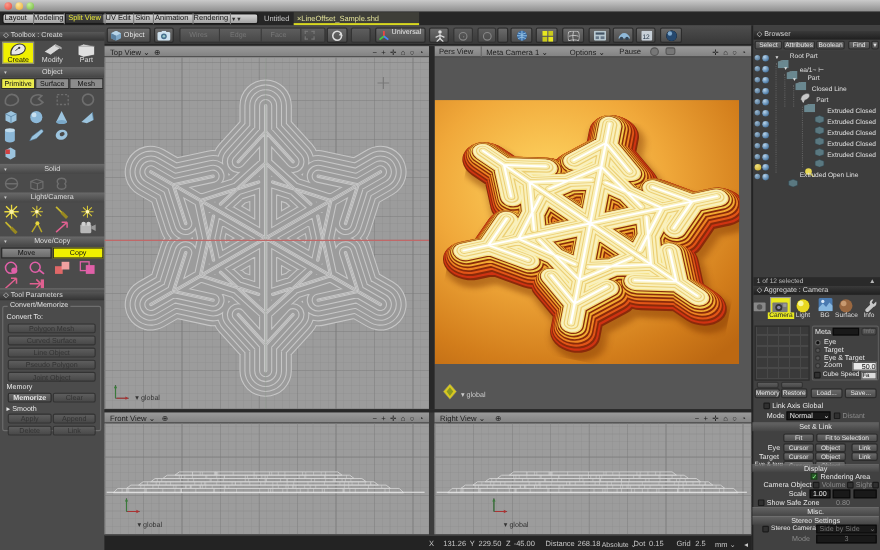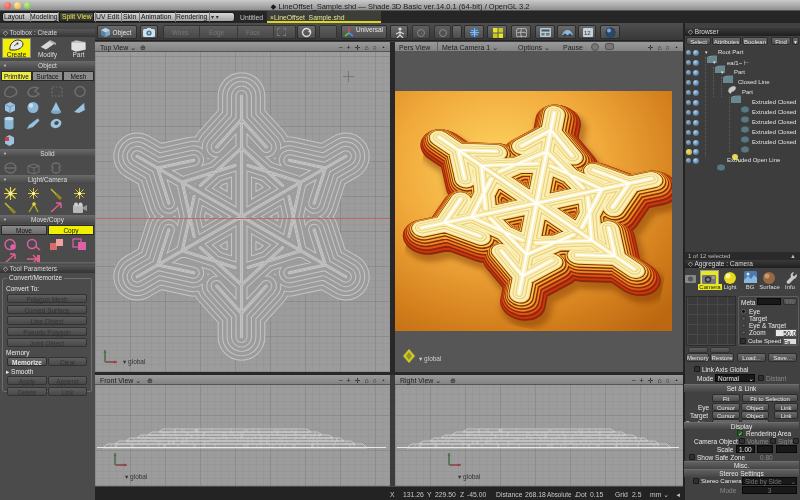--- a/index.html
+++ b/index.html
@@ -20,21 +20,20 @@
 .inp{position:absolute;background:#191919;border:1px solid #090909;color:#e8e8e8;font-size:6.5px;}
 .cb{position:absolute;width:6px;height:6px;background:#303030;border:1px solid #1a1a1a;border-radius:1px;}
 .dot{position:absolute;width:6px;height:6px;border-radius:50%;background:radial-gradient(circle at 35% 30%,#b8d4ea,#5b87b0 60%,#2d4a66);}
 .treetxt{position:absolute;color:#e0e0e0;font-size:6px;white-space:nowrap;}
 </style></head><body>
 
 <div class="abs" style="left:0;top:0;width:800px;height:11px;background:linear-gradient(#cacaca,#909090);border-bottom:1px solid #555;">
  <div class="abs" style="left:4px;top:2px;width:7px;height:7px;border-radius:50%;background:radial-gradient(circle at 35% 30%,#ff9a8a,#e0463c);"></div>
  <div class="abs" style="left:14px;top:2px;width:7px;height:7px;border-radius:50%;background:radial-gradient(circle at 35% 30%,#ffe9a0,#e8a830);"></div>
  <div class="abs" style="left:24px;top:2px;width:7px;height:7px;border-radius:50%;background:radial-gradient(circle at 35% 30%,#c4f09a,#6fb53c);"></div>
- <div class="abs" style="left:0;top:2px;width:800px;text-align:center;font-size:7.5px;color:#1a1a1a;">◆ LineOffset_Sample.shd — Shade 3D Basic ver.14.0.1 (64-bit) / OpenGL 3.2</div>
 </div>
 
 <div class="abs" style="left:0;top:11px;width:800px;height:12px;background:#262626;">
  <div class="abs" style="left:2px;top:1px;height:10px;width:233px;background:linear-gradient(#d6d6d6,#a2a2a2);border-radius:3px;border:1px solid #1a1a1a;"></div>
  <div class="abs" style="left:59px;top:1px;width:35px;height:10px;background:linear-gradient(#4a4a4a,#303030);border:1px solid #1a1a1a;"></div>
  <div class="abs" style="left:4px;top:2px;font-size:6.8px;color:#111;">Layout</div>
  <div class="abs" style="left:30px;top:2px;font-size:6.8px;color:#111;">Modeling</div>
  <div class="abs" style="left:62px;top:2px;font-size:6.8px;color:#e8e83a;">Split View</div>
  <div class="abs" style="left:96px;top:2px;font-size:6.8px;color:#111;">UV Edit</div>
  <div class="abs" style="left:123px;top:2px;font-size:6.8px;color:#111;">Skin</div>

